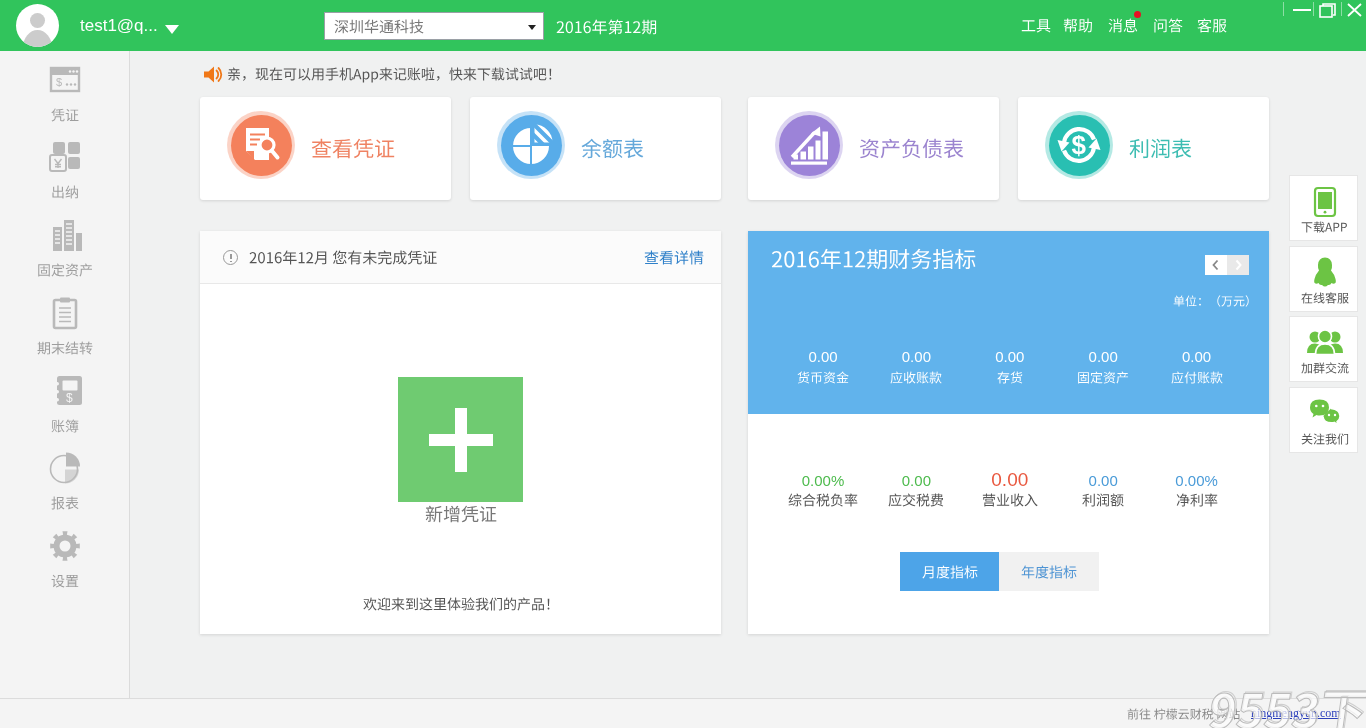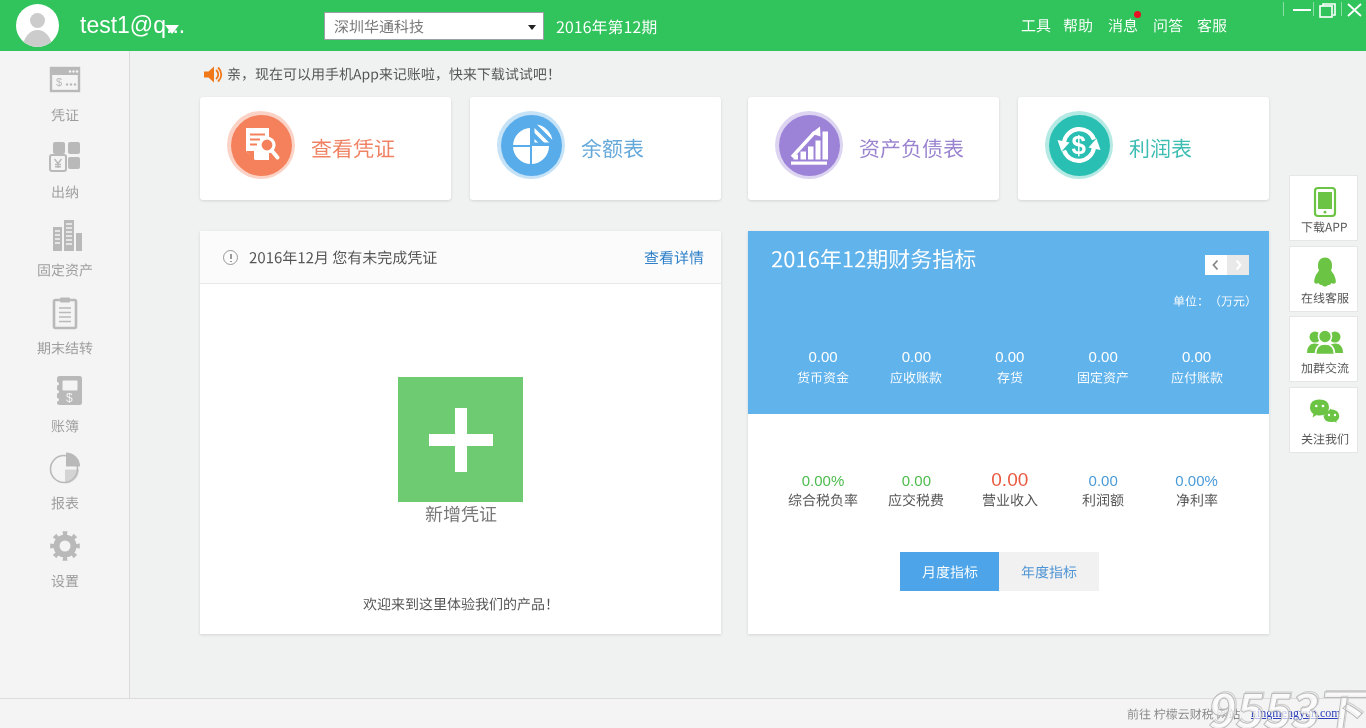--- a/index.html
+++ b/index.html
@@ -4,21 +4,21 @@
 html,body{width:1366px;height:728px;overflow:hidden;font-family:"Liberation Sans",sans-serif;background:#f0f1f1}
 .abs{position:absolute}
 </style></head><body>
 <div class="abs" style="left:0;top:0;width:1366px;height:728px;background:#f0f1f1">
 
 <div class="abs" style="left:0;top:0;width:1366px;height:51px;background:#31c45c">
 <div class="abs" style="left:16px;top:4px;width:43px;height:43px;border-radius:50%;background:#fff;overflow:hidden">
         <div class="abs" style="left:14px;top:9px;width:15px;height:15px;border-radius:50%;background:#ccc"></div>
         <div class="abs" style="left:7px;top:26px;width:29px;height:22px;border-radius:50% 50% 0 0 / 80% 80% 0 0;background:#ccc"></div>
       </div>
-<div class="abs" style="left:80px;top:0;height:44px;line-height:51px;color:#fff;font-size:23px">test1@q...</div>
+<div class="abs" style="left:80px;top:0;height:44px;line-height:51px;color:#fff;font-size:17px">test1@q...</div>
 <div class="abs" style="left:165px;top:25px;width:0;height:0;border-left:7px solid transparent;border-right:7px solid transparent;border-top:9px solid #fff"></div>
 <div class="abs" style="left:324px;top:12px;width:220px;height:28px;background:#fff;border:1px solid #9aa0a6">
 <div class="abs" style="left:9px;top:6px">
           <svg width="90.0" height="15" viewBox="0 0 6000 1000" style="display:block;overflow:visible;">
             <g transform="translate(0,880) scale(1,-1)">
               <path fill="#777" d="M322 357H921V289H322ZM328 785H919V608H849V719H396V605H328ZM581 466H656V-75H581ZM686 325Q713 266 755 210Q797 155 848 110Q899 64 952 37Q943 30 933 20Q923 9 914 -2Q905 -13 899 -23Q845 11 794 62Q742 114 699 176Q656 239 626 304ZM556 332 615 312Q585 240 540 176Q494 111 437 60Q380 8 318 -25Q309 -11 294 6Q280 23 268 33Q329 61 384 107Q440 153 484 211Q529 269 556 332ZM507 653 575 632Q551 589 518 548Q484 507 447 472Q410 437 372 410Q367 417 357 427Q347 437 336 446Q326 456 318 462Q373 497 424 548Q475 598 507 653ZM662 624 716 661Q751 631 788 594Q826 557 858 521Q890 485 909 456L851 414Q833 443 802 480Q771 517 734 555Q698 593 662 624ZM84 772 123 829Q151 816 182 798Q213 781 242 764Q271 746 289 731L249 667Q232 683 204 702Q175 720 144 739Q112 758 84 772ZM38 501 76 556Q106 544 140 526Q174 509 204 490Q235 472 255 456L216 394Q197 410 166 429Q136 448 102 468Q68 487 38 501ZM61 -10Q84 29 112 82Q140 134 170 194Q199 253 223 309L273 258Q250 206 224 150Q197 93 170 38Q143 -16 117 -62Z M1645 762H1716V49H1645ZM1841 815H1917V-67H1841ZM1445 811H1519V471Q1519 375 1511 281Q1503 187 1476 99Q1448 11 1390 -67Q1382 -60 1370 -52Q1357 -43 1344 -36Q1331 -28 1321 -24Q1377 48 1404 128Q1430 209 1438 296Q1445 382 1445 471ZM1052 596H1377V522H1052ZM1178 828H1253V160H1178ZM1036 129Q1078 143 1132 162Q1187 182 1248 204Q1309 227 1370 250L1383 181Q1299 147 1214 113Q1130 79 1061 53Z M2856 773 2913 716Q2846 674 2759 638Q2672 602 2576 572Q2479 541 2385 517Q2382 530 2374 548Q2365 565 2357 577Q2426 595 2497 616Q2568 638 2634 664Q2700 689 2757 716Q2814 744 2856 773ZM2530 826H2605V470Q2605 446 2615 438Q2625 431 2660 431Q2668 431 2690 431Q2712 431 2739 431Q2766 431 2790 431Q2813 431 2823 431Q2843 431 2852 440Q2862 448 2866 472Q2871 496 2873 542Q2886 533 2906 525Q2925 517 2940 513Q2936 456 2925 424Q2914 391 2892 378Q2870 365 2829 365Q2823 365 2805 365Q2787 365 2764 365Q2740 365 2717 365Q2694 365 2676 365Q2659 365 2653 365Q2604 365 2578 374Q2551 383 2540 406Q2530 429 2530 470ZM2325 842 2395 817Q2359 757 2311 700Q2263 643 2210 594Q2156 544 2102 507Q2096 514 2086 524Q2076 535 2066 546Q2055 556 2046 563Q2101 596 2152 640Q2203 684 2248 736Q2293 787 2325 842ZM2223 678 2277 732 2298 726V337H2223ZM2460 339H2539V-80H2460ZM2052 222H2949V149H2052Z M3256 465V87H3184V394H3043V465ZM3065 757 3117 800Q3147 776 3180 746Q3212 717 3242 688Q3271 658 3290 635L3235 585Q3218 609 3189 639Q3160 669 3128 700Q3095 731 3065 757ZM3451 674 3499 717Q3546 700 3600 678Q3654 655 3703 632Q3752 609 3786 589L3735 541Q3704 561 3656 585Q3607 609 3554 632Q3500 656 3451 674ZM3363 589H3880V531H3434V71H3363ZM3845 589H3917V146Q3917 118 3910 104Q3903 89 3883 80Q3863 72 3830 70Q3798 69 3747 69Q3745 83 3739 100Q3733 118 3726 130Q3762 129 3790 129Q3819 129 3828 129Q3838 130 3842 134Q3845 138 3845 146ZM3364 803H3863V744H3364ZM3402 443H3873V387H3402ZM3402 296H3873V237H3402ZM3603 565H3671V75H3603ZM3838 803H3855L3870 807L3917 771Q3867 723 3797 678Q3727 632 3660 602Q3653 613 3641 626Q3629 639 3620 647Q3661 664 3702 688Q3743 712 3779 739Q3815 766 3838 789ZM3222 118Q3246 118 3268 100Q3291 83 3333 56Q3383 25 3448 16Q3513 8 3596 8Q3641 8 3690 10Q3739 11 3788 14Q3838 16 3884 19Q3930 22 3969 26Q3965 17 3960 4Q3956 -10 3952 -24Q3949 -37 3948 -47Q3922 -49 3879 -51Q3836 -53 3786 -54Q3735 -55 3686 -56Q3636 -57 3595 -57Q3502 -57 3436 -46Q3370 -34 3318 -3Q3287 16 3262 36Q3238 55 3220 55Q3204 55 3182 38Q3160 21 3136 -8Q3112 -36 3086 -70L3039 -8Q3089 46 3136 82Q3183 118 3222 118Z M4212 757H4286V-78H4212ZM4043 558H4434V488H4043ZM4216 531 4263 511Q4248 458 4226 402Q4204 345 4178 290Q4153 234 4124 186Q4096 137 4067 103Q4061 118 4050 138Q4038 158 4028 172Q4056 202 4083 244Q4110 286 4136 335Q4161 384 4182 434Q4203 485 4216 531ZM4372 826 4418 766Q4372 748 4314 733Q4256 718 4194 706Q4132 695 4074 687Q4072 699 4066 716Q4059 733 4053 745Q4109 755 4168 767Q4228 779 4282 794Q4335 810 4372 826ZM4281 475Q4291 464 4312 440Q4332 415 4355 386Q4378 358 4398 332Q4417 307 4425 296L4379 238Q4370 256 4352 284Q4335 313 4314 344Q4294 375 4276 402Q4257 429 4246 443ZM4762 841H4836V-78H4762ZM4422 190 4954 275 4965 206 4433 118ZM4503 727 4551 771Q4581 752 4612 728Q4644 704 4671 679Q4698 654 4715 633L4663 585Q4648 605 4622 630Q4595 656 4564 682Q4533 707 4503 727ZM4463 466 4510 510Q4542 491 4577 466Q4612 441 4642 416Q4672 390 4690 368L4640 319Q4622 341 4592 368Q4563 394 4529 420Q4495 446 4463 466Z M5378 683H5929V613H5378ZM5398 462H5839V393H5398ZM5614 840H5688V423H5614ZM5495 412Q5552 254 5671 142Q5790 30 5965 -16Q5957 -24 5948 -36Q5938 -47 5930 -59Q5922 -71 5916 -81Q5736 -27 5614 94Q5493 215 5428 392ZM5833 462H5847L5861 465L5909 444Q5877 337 5822 252Q5767 167 5694 102Q5622 38 5538 -7Q5453 -52 5361 -79Q5357 -69 5350 -56Q5344 -44 5336 -32Q5328 -19 5320 -12Q5406 11 5486 51Q5567 91 5636 148Q5704 206 5755 282Q5806 357 5833 449ZM5037 311Q5079 321 5132 336Q5185 350 5244 366Q5304 383 5363 400L5373 331Q5291 306 5208 282Q5126 258 5059 238ZM5049 638H5363V567H5049ZM5178 840H5252V11Q5252 -21 5244 -38Q5236 -55 5216 -64Q5196 -73 5164 -76Q5131 -78 5079 -77Q5077 -63 5070 -44Q5063 -24 5056 -8Q5091 -9 5120 -9Q5149 -9 5159 -9Q5178 -9 5178 11Z"></path>
             </g>
           </svg>
         </div>
 <div class="abs" style="right:7px;top:12px;width:0;height:0;border-left:4px solid transparent;border-right:4px solid transparent;border-top:5px solid #222"></div>

